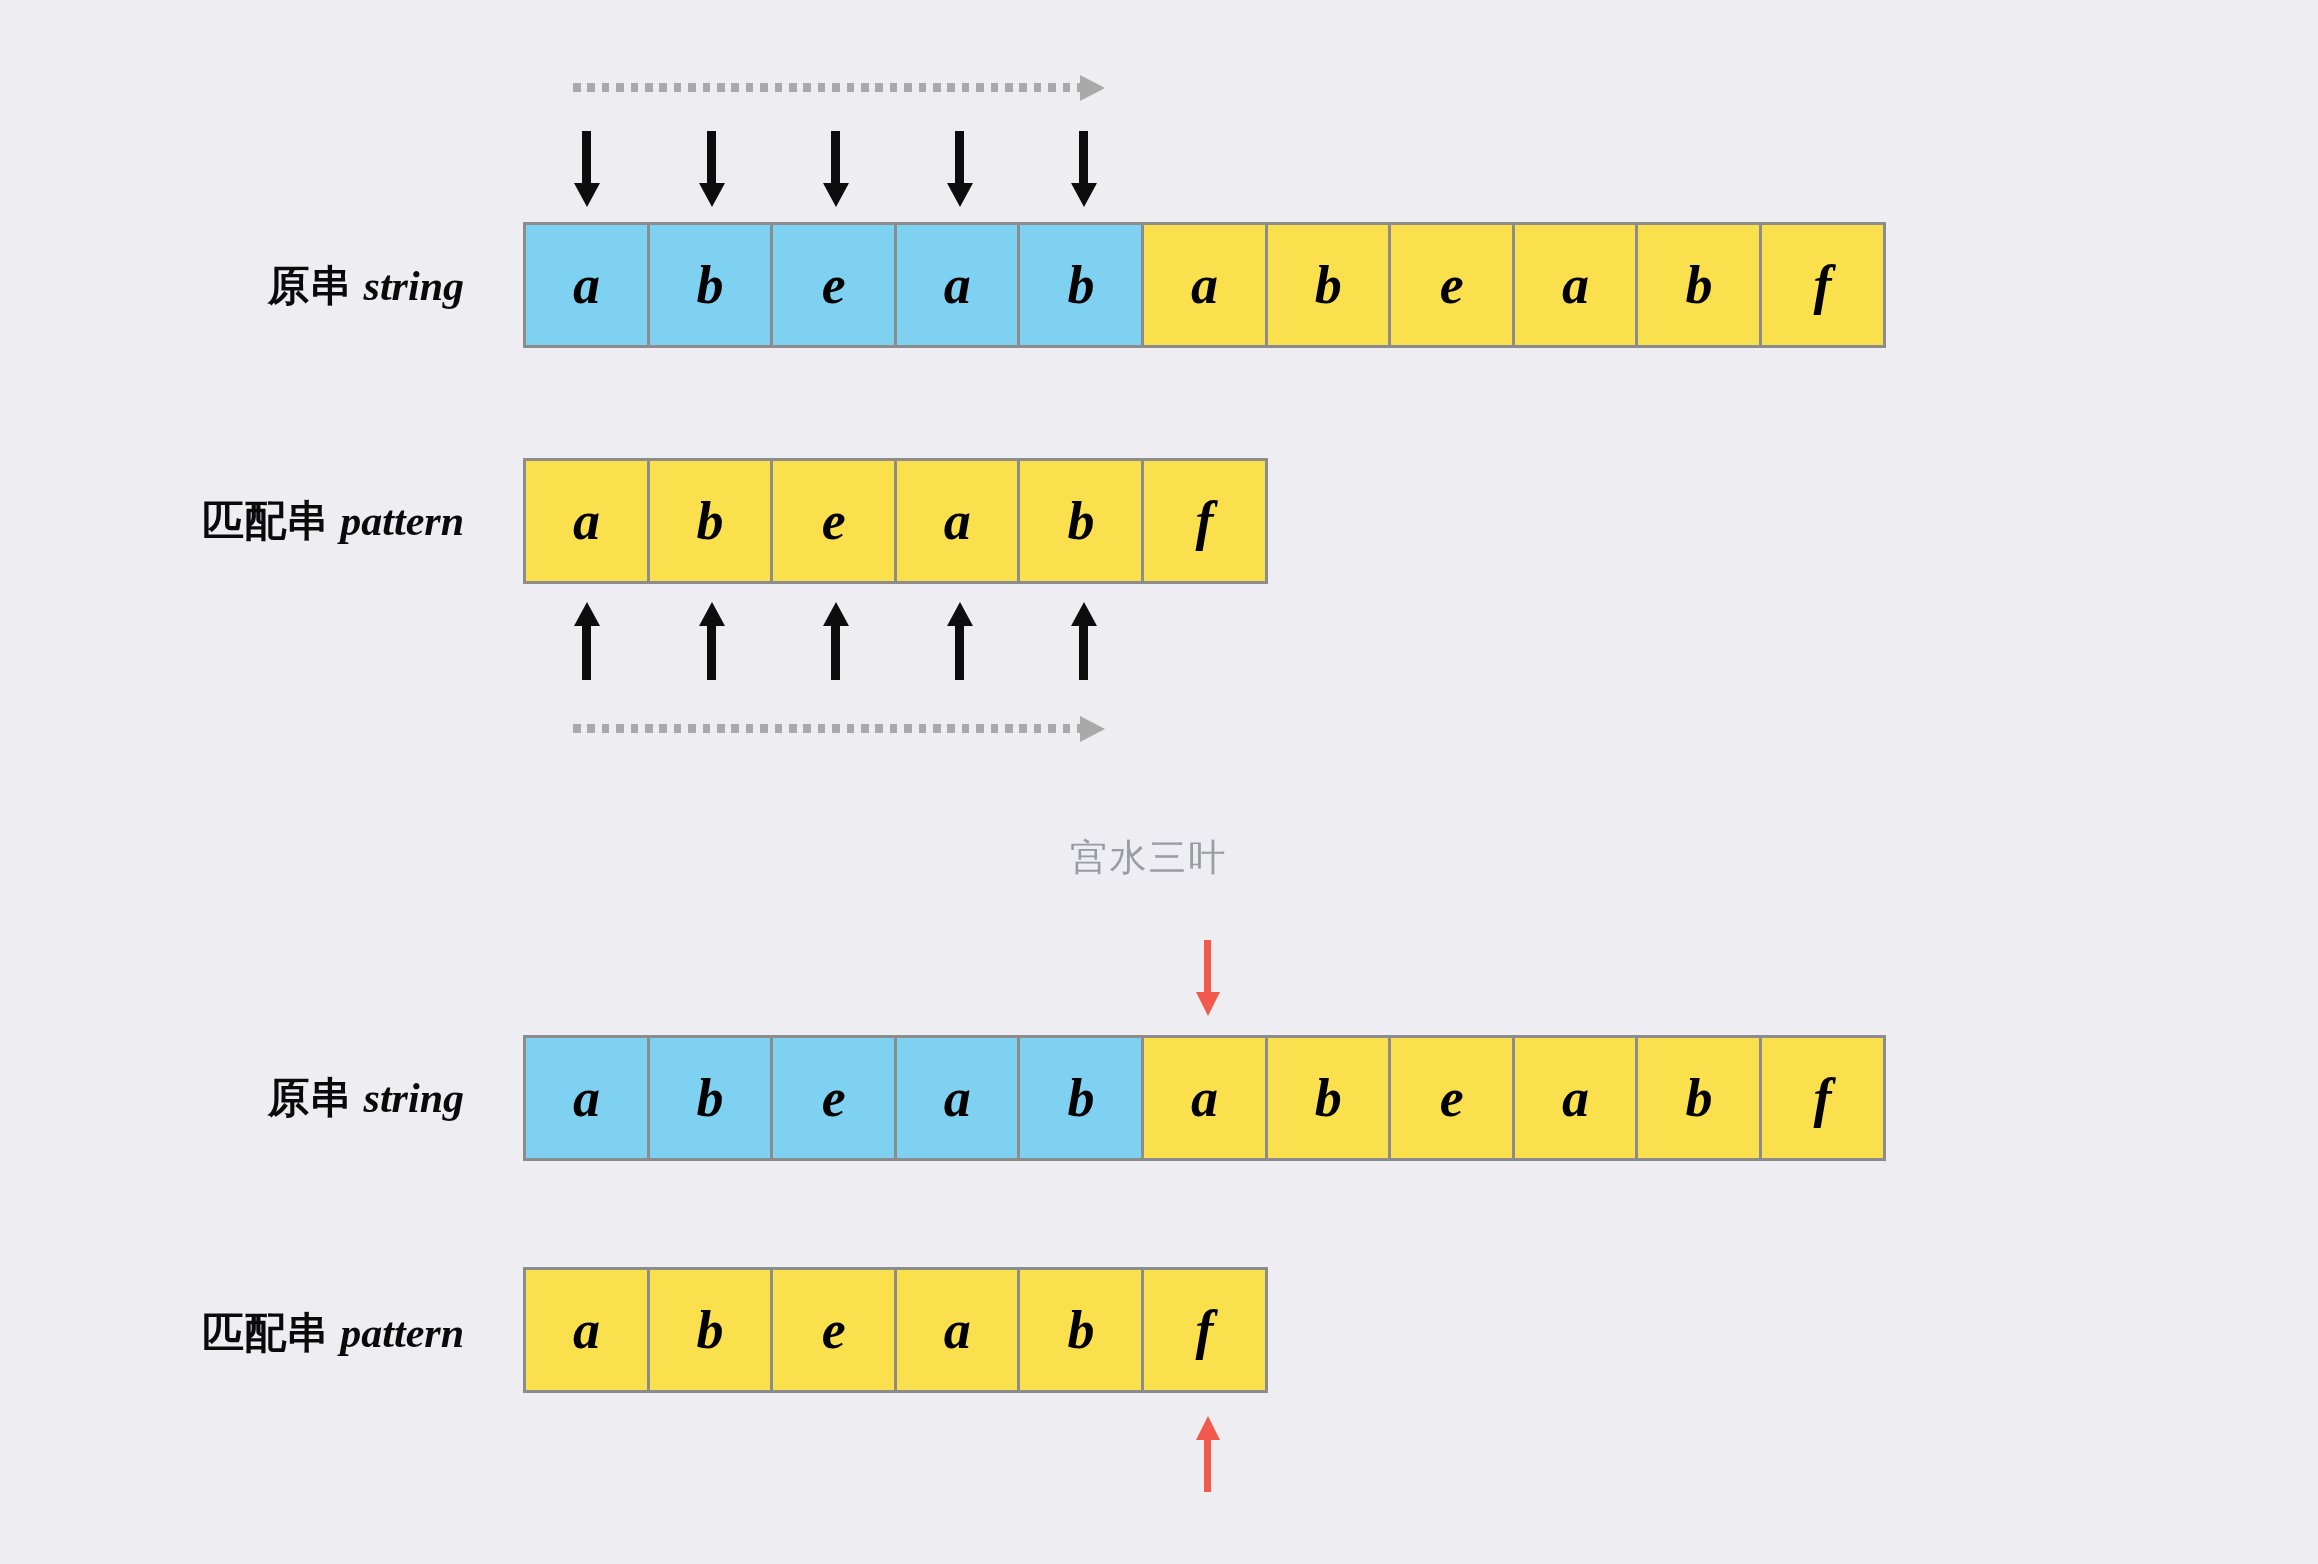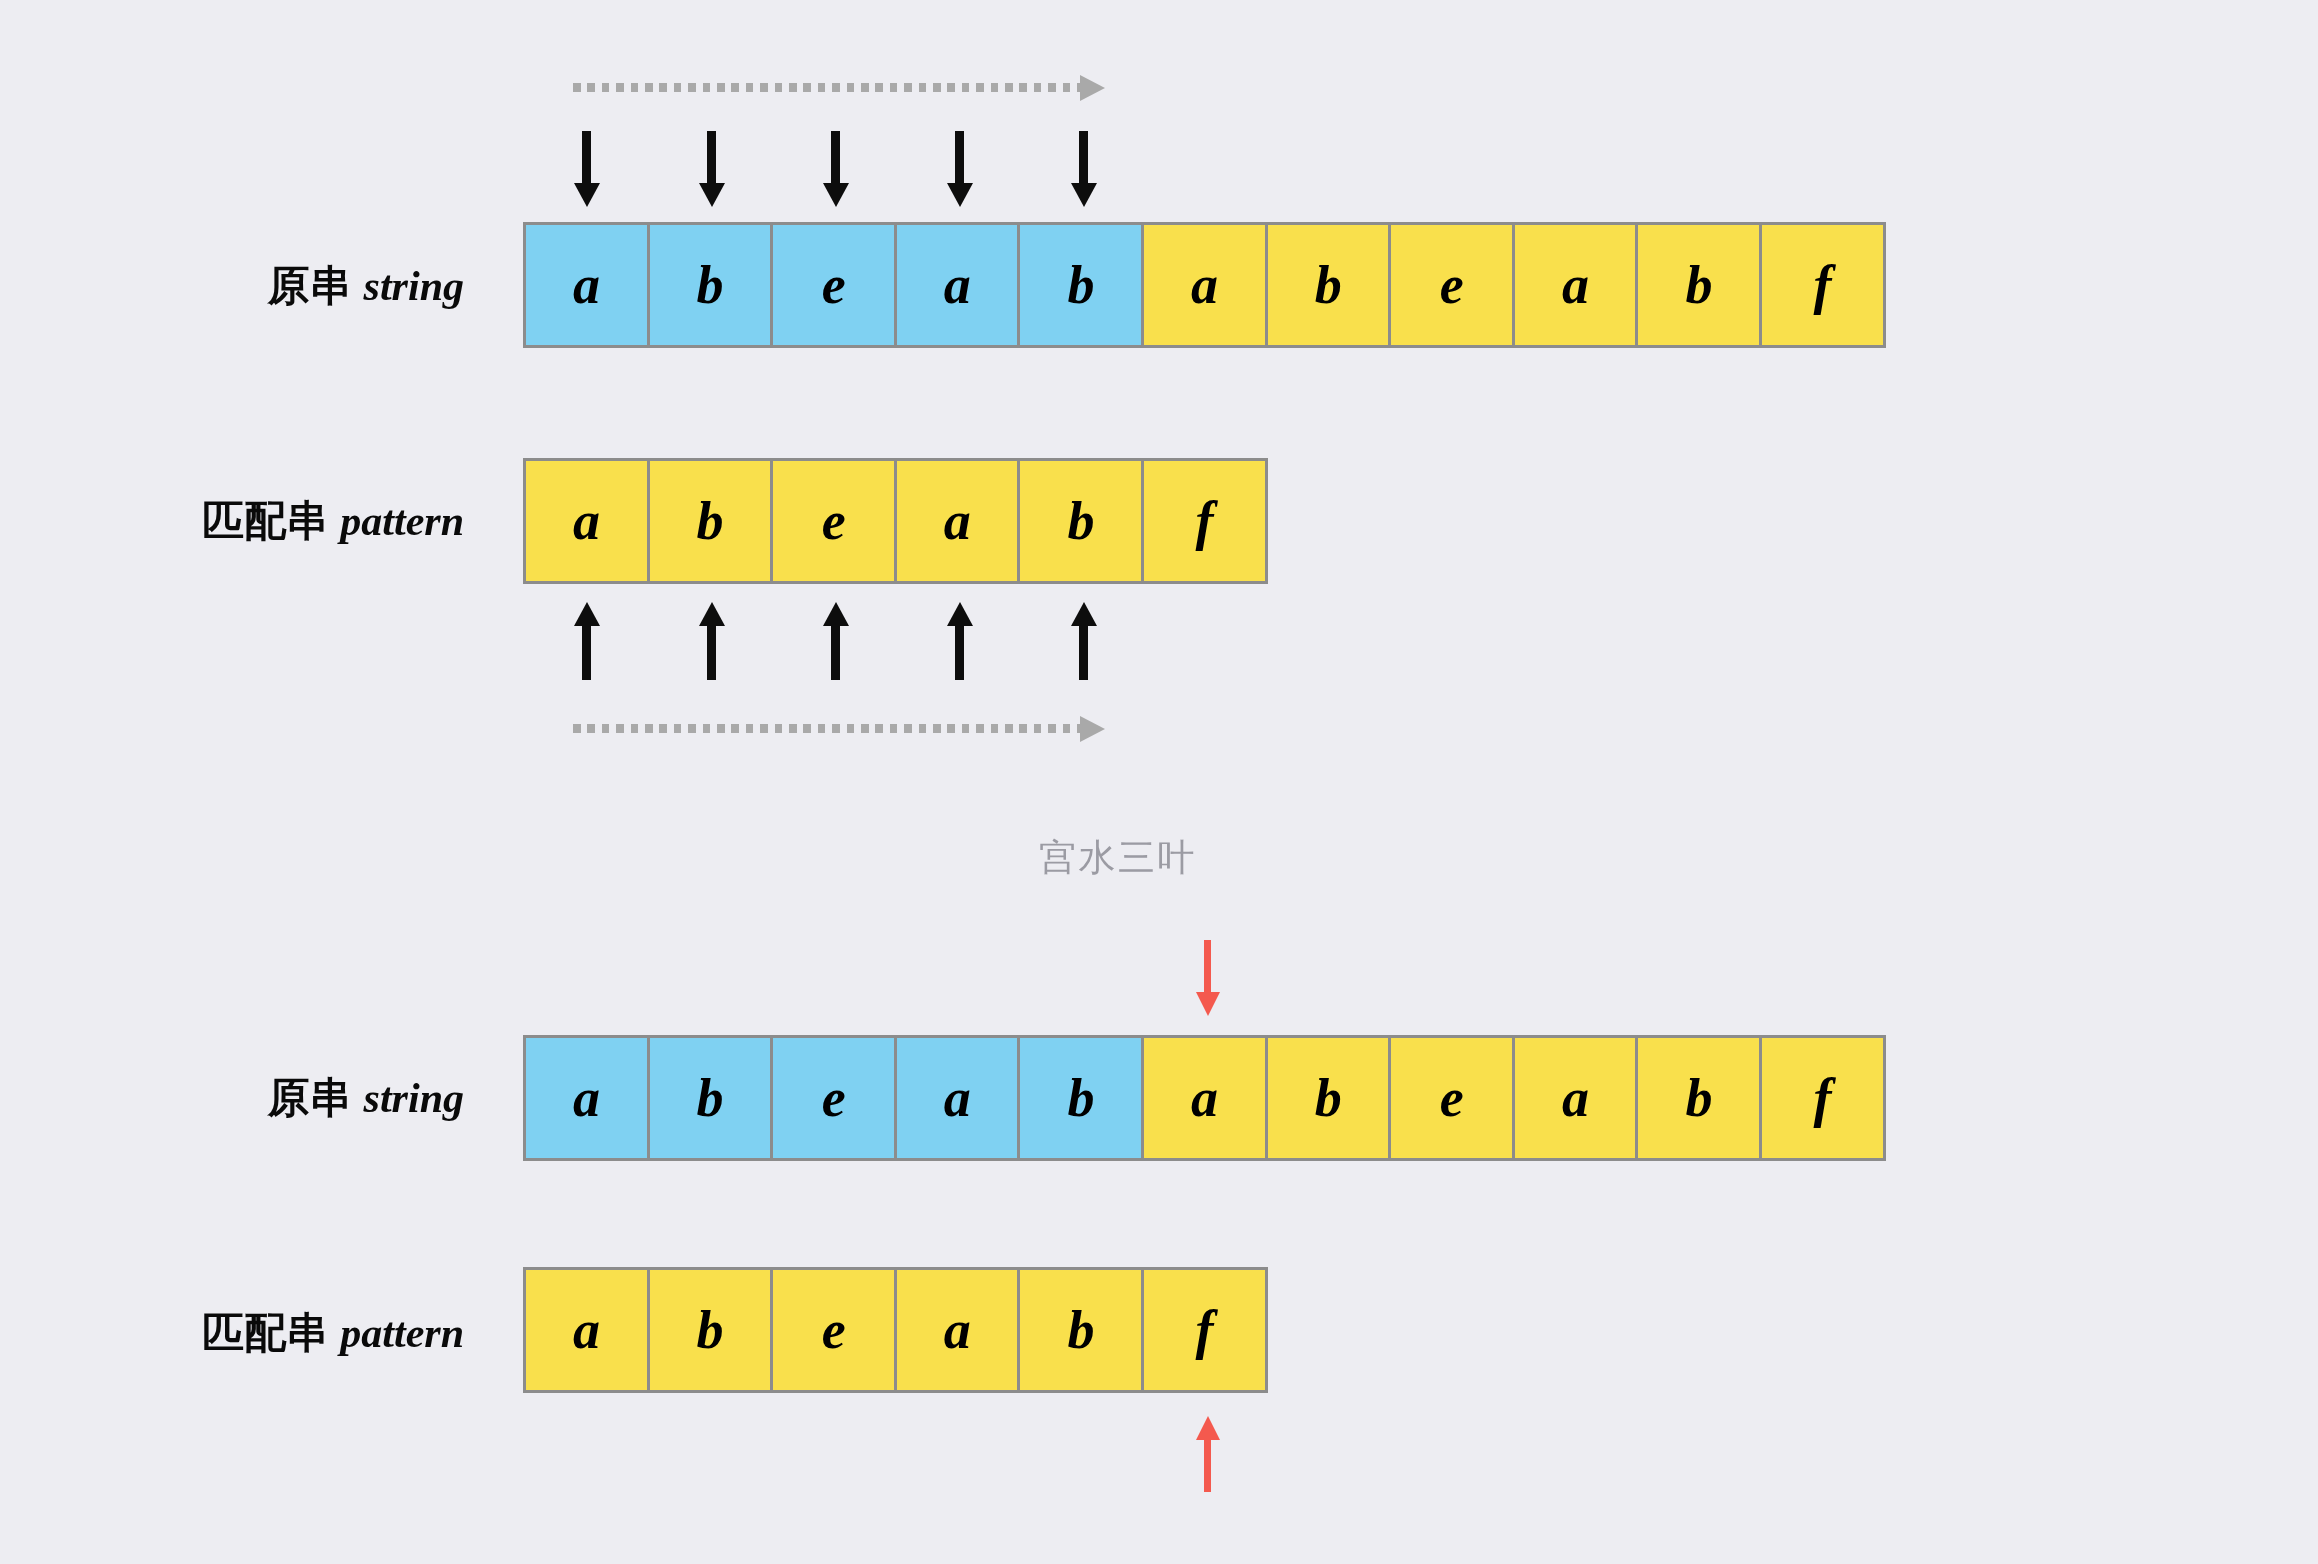--- a/index.html
+++ b/index.html
@@ -17,21 +17,21 @@
   .cell:first-child{margin-left:0;}
   .cell.blue{background:var(--cell-blue,#7fd1f2);}
   .cell.yellow{background:var(--cell-yellow,#f9e04c);}
   .rowlabel{
     position:absolute;right:1855px;transform:translateY(-50%);
     font-size:42px;color:#0a0a0a;white-space:nowrap;
   }
   .rowlabel .zh{font-weight:700;}
   .rowlabel .en{font-weight:700;font-style:italic;margin-left:12px;margin-top:12px;}
   .watermark{
-    position:absolute;left:1118px;top:833px;transform:translateX(-50%);
+    position:absolute;left:1149px;top:833px;transform:translateX(-50%);
     font-size:37px;letter-spacing:2.5px;color:var(--watermark,#9b9ba3);white-space:nowrap;
   }
   .dotted-arrow{position:absolute;display:flex;align-items:center;height:29px;width:532px;}
   .dotted-line{
     flex:1;height:9.3px;
     background:repeating-linear-gradient(90deg,var(--dotted,#a9a9a9) 0 7.6px,transparent 7.6px 14.4px);
   }
   .dotted-head{
     width:0;height:0;flex:none;
     border-top:13.5px solid transparent;border-bottom:13.5px solid transparent;

